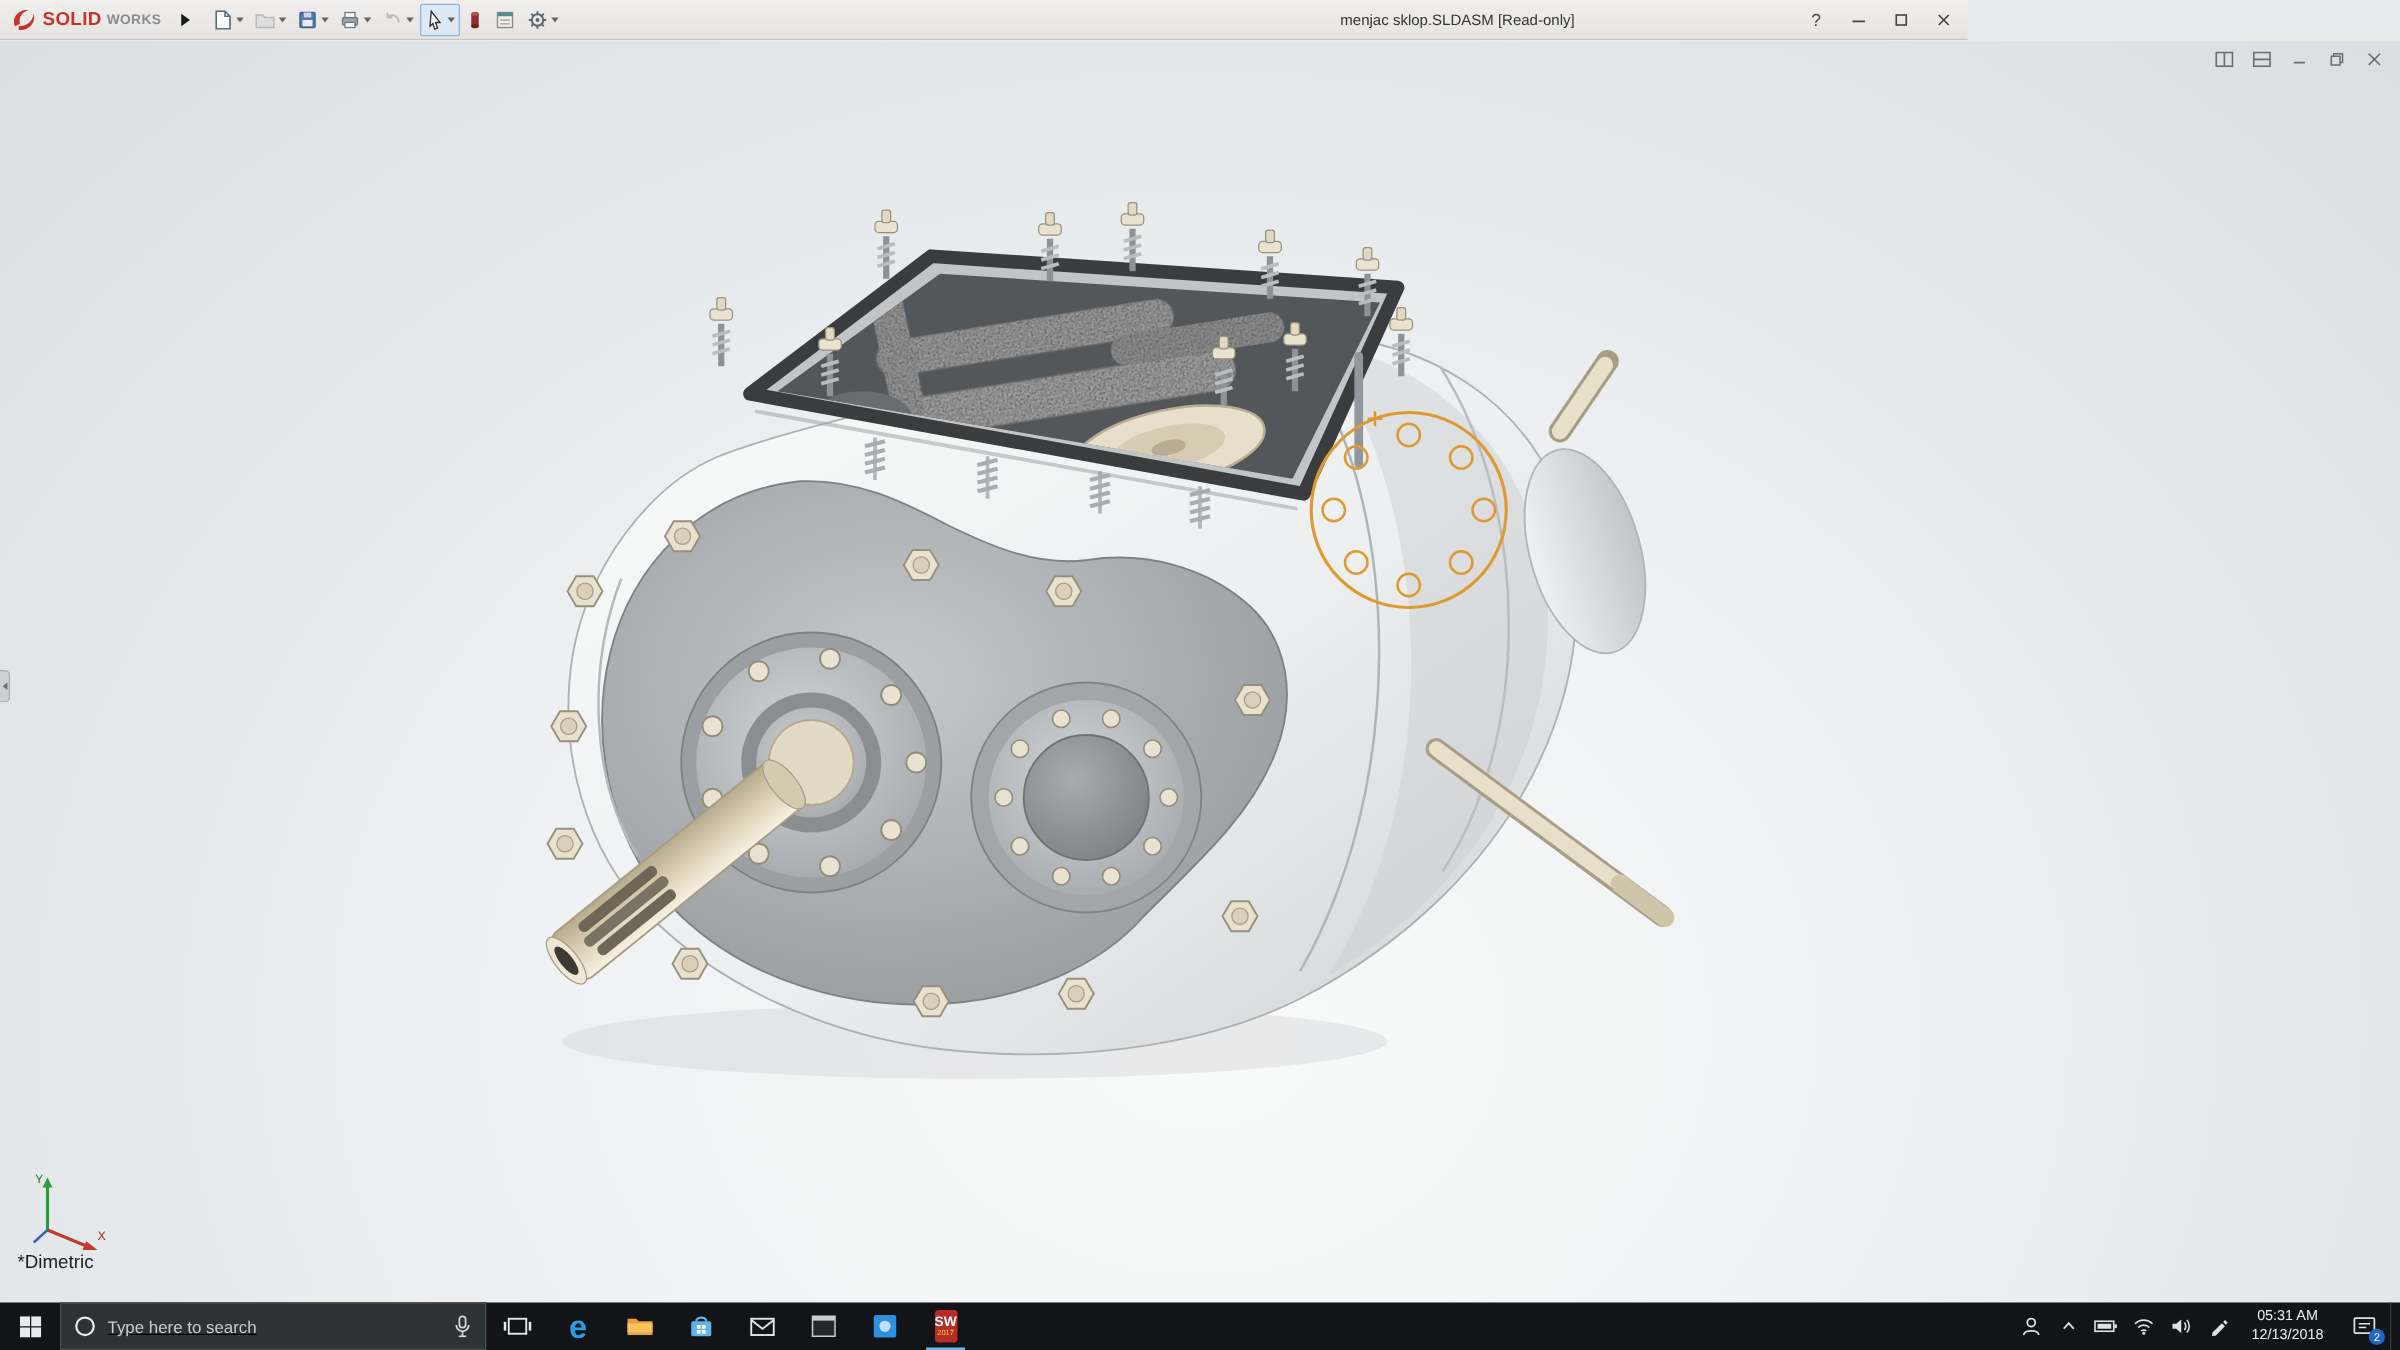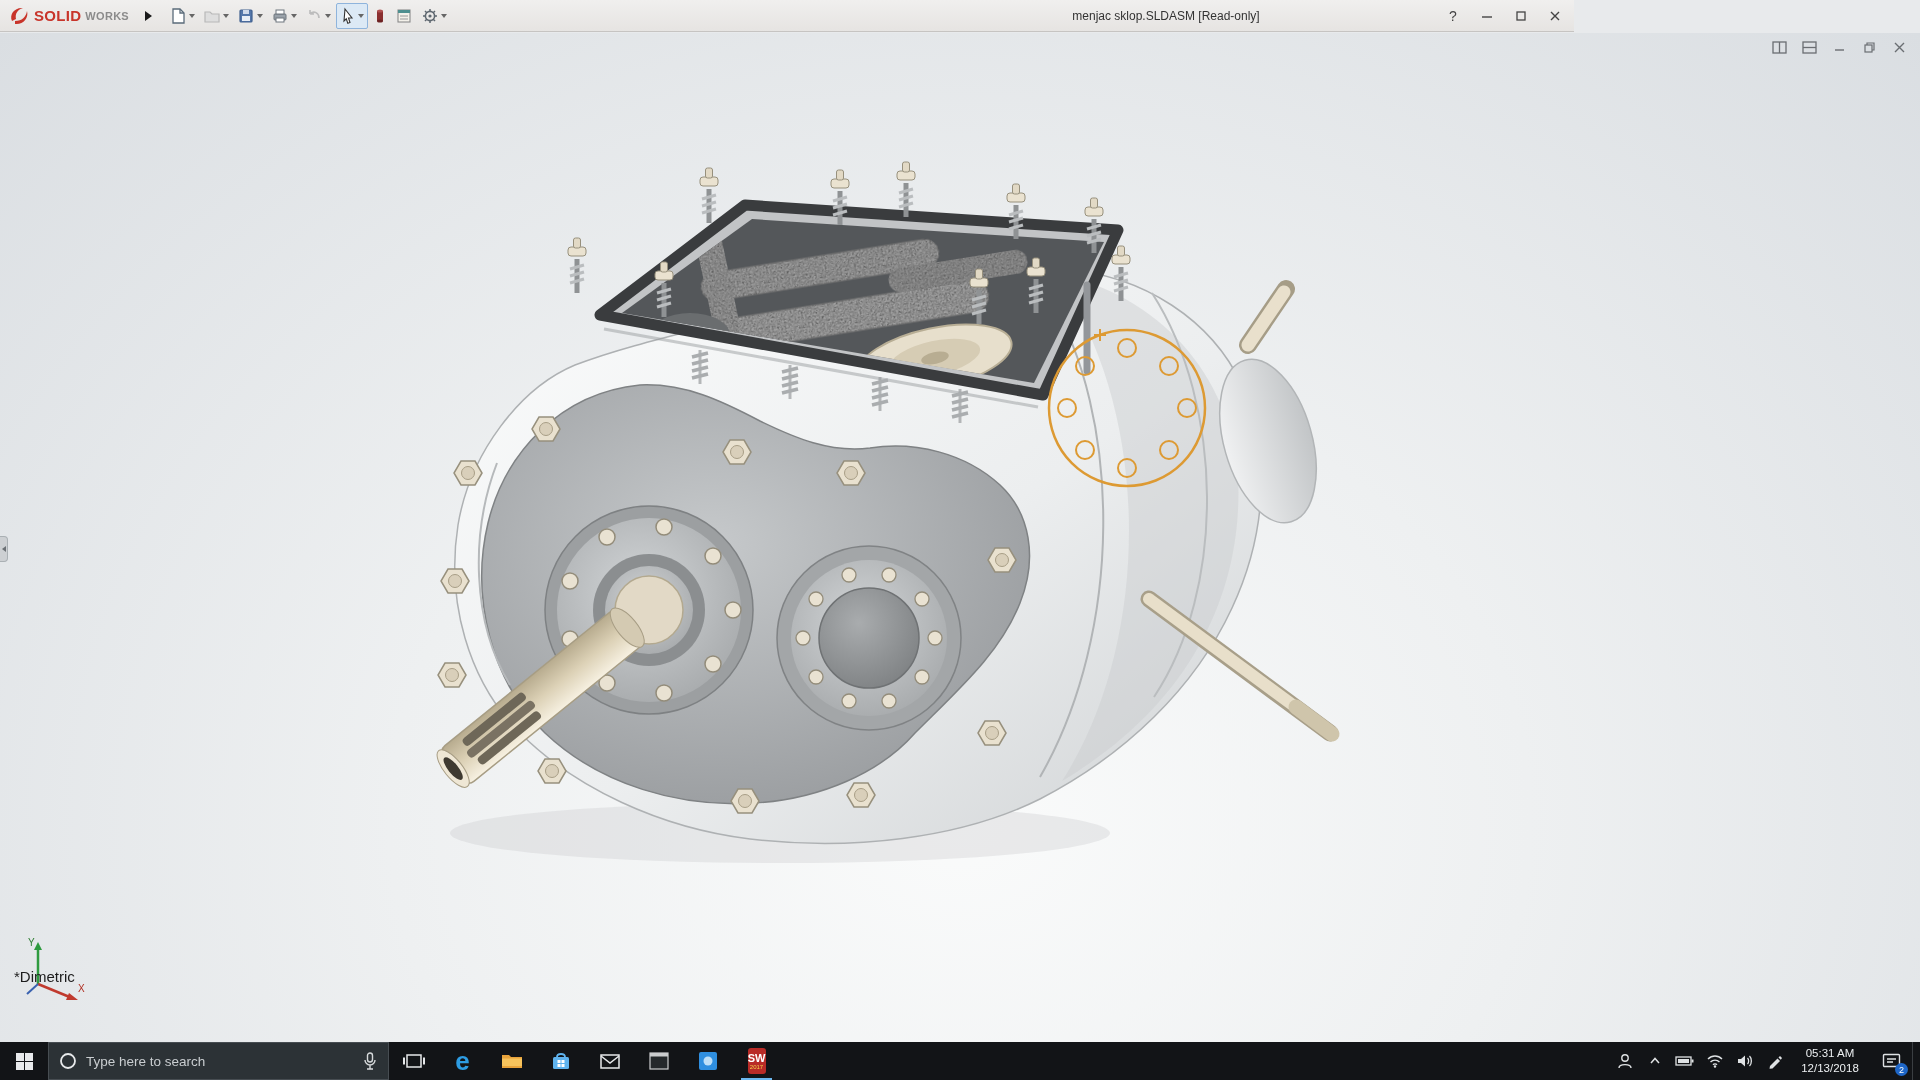--- a/index.html
+++ b/index.html
@@ -32,28 +32,28 @@
     background:radial-gradient(ellipse at 50% 78%, #fafbfb 0%, #eef0f1 42%, #dadee2 100%); }
   .model { position:absolute; left:0; top:0; }
   .doc-controls { position:absolute; top:6px; right:12px; display:flex; gap:12px; z-index:5; }
   .doc-controls .dicon { width:18px; height:16px; display:flex; align-items:center; justify-content:center; }
   .left-tab { position:absolute; left:0; top:503px; width:8px; height:26px; background:#cdd0d3;
     border:1px solid #aab0b4; border-left:none; border-radius:0 4px 4px 0;
     display:flex; align-items:center; justify-content:center; }
   .left-tab::after { content:""; width:0; height:0; border-right:4px solid #6b7075;
     border-top:3px solid transparent; border-bottom:3px solid transparent; }
   .triad { position:absolute; left:20px; top:903px; }
-  .view-label { position:absolute; left:14px; top:935px; font-size:15px; color:#1c1c1c; }
+  .view-label { position:absolute; left:14px; top:968px; font-size:15px; color:#1c1c1c; }
 
   
   .taskbar { position:absolute; left:0; top:1042px; width:1920px; height:38px;
     background:#121417; display:flex; align-items:stretch; z-index:40; }
   .start { width:48px; display:flex; align-items:center; justify-content:center; }
   .search { width:341px; background:#2c3236; border:1px solid #474d52; margin:0;
-    display:flex; align-items:center; padding:0 10px; gap:9px; }
+    display:flex; align-items:center; padding:0 10px; gap:9px;text-decoration:underline; }
   .search input { flex:1; background:transparent; border:none; outline:none;
     color:#c9cdd0; font-size:13.5px; font-family:inherit; }
   .search input::placeholder { color:#c9cdd0; opacity:1; }
   .tb-slot { width:49px; display:flex; align-items:center; justify-content:center; position:relative; }
   .tb-slot.active::after { content:""; position:absolute; bottom:0; left:9px; right:9px; height:2px; background:#6cb8f0; }
   .edge-e { color:#2d9ce3; font-size:26px; font-weight:bold; line-height:1; }
   .sw-tile { width:18px; height:26px; background:#b92b27; border-radius:3px; color:#fff;
     display:flex; flex-direction:column; align-items:center; justify-content:center; line-height:1; }
   .sw-tile .sw { font-size:11px; font-weight:bold; }
   .sw-tile .yr { font-size:6px; color:#f4d24a; }

